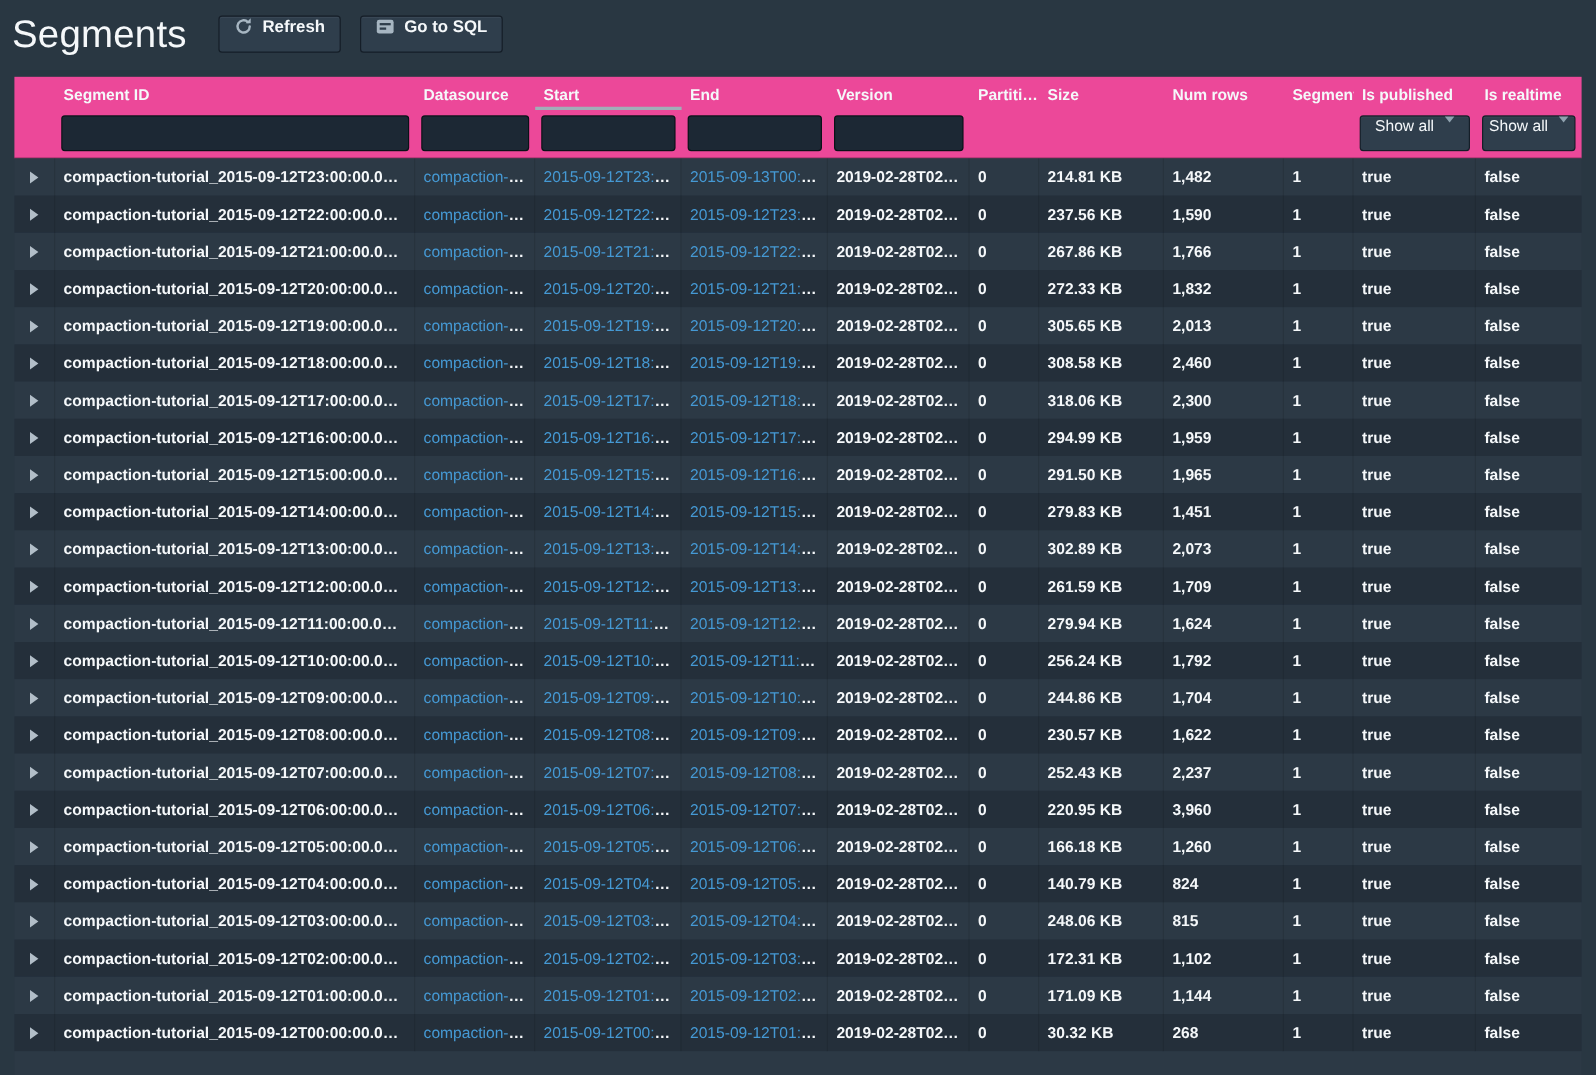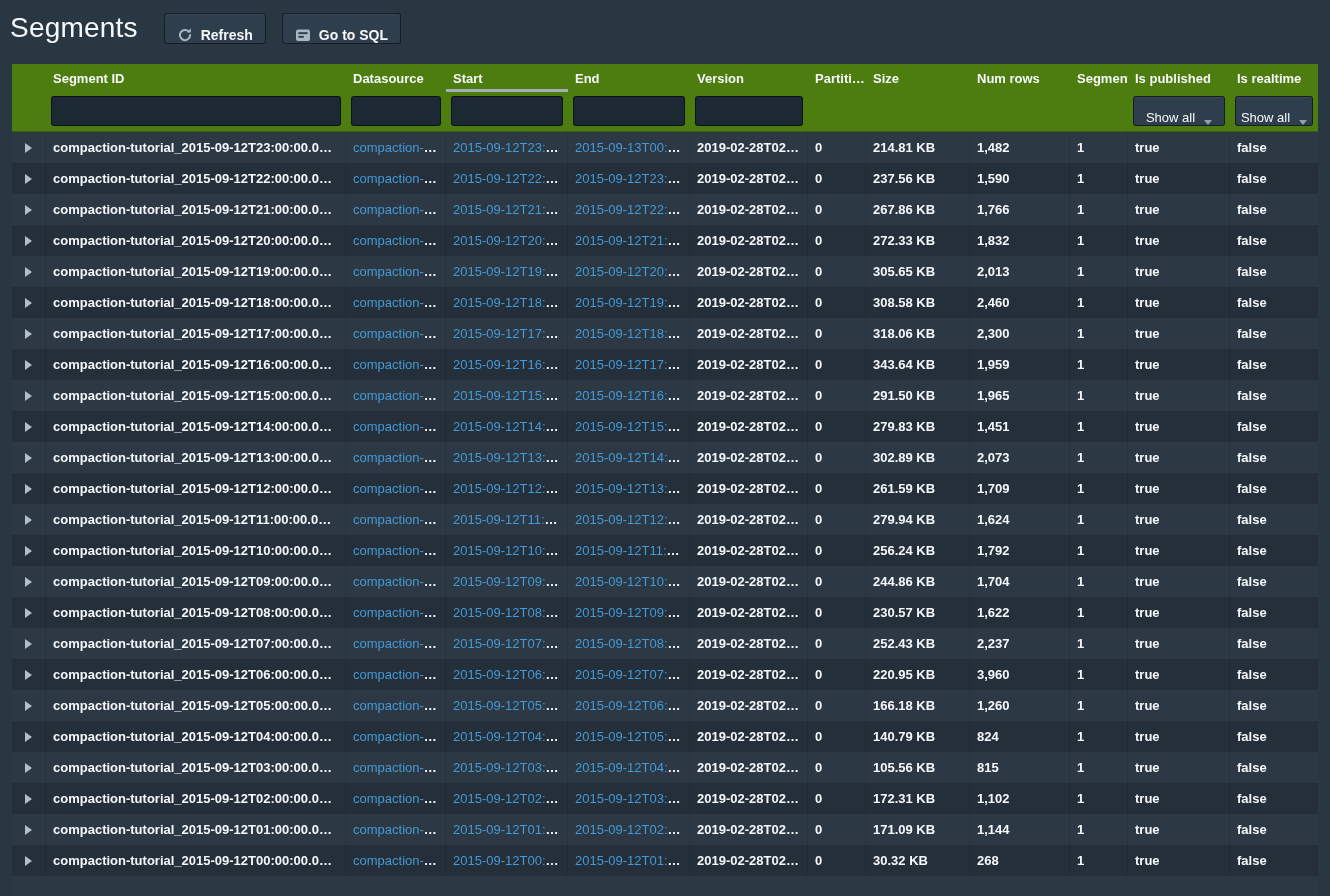--- a/index.html
+++ b/index.html
@@ -3,46 +3,46 @@
 <meta charset="utf-8">
 <style>
   html,body{margin:0;padding:0}
   body{
     width:1330px;height:896px;overflow:hidden;position:relative;
     background:#293742;color:#f5f8fa;
     font-family:"Liberation Sans",sans-serif;
   }
   
   .topbar{display:flex;align-items:center;height:56px;padding-left:10px;box-sizing:border-box}
-  .page-title{font-size:28px;font-weight:500;margin:0 26px 0 0;color:#f5f8fa;letter-spacing:.2px}
+  .page-title{font-size:32px;font-weight:500;margin:0 26px 0 0;color:#f5f8fa;letter-spacing:.2px}
   .btn{
-    display:inline-flex;align-items:flex-end;gap:8px;height:31px;padding:0 12px;
+    display:inline-flex;align-items:flex-start;gap:8px;height:31px;padding:0 12px;
     background:#2f3e4c;border:1px solid rgba(5,10,16,.6);border-radius:3px;
     box-shadow:inset 0 1px 0 rgba(255,255,255,.05);
     color:#f5f8fa;font-size:14px;font-weight:700;cursor:pointer;margin-right:16px;
   }
   .btn svg{width:16px;height:16px;display:block}
   
   .table{position:absolute;left:12px;top:64px;width:1306px;font-size:13px}
-  .thead{background:#4d7c0f;border-bottom:1px solid rgba(0,0,0,.25)}
+  .thead{background:#ec4899;border-bottom:1px solid rgba(0,0,0,.25)}
   .hrow{display:flex;height:28px}
   .th{box-sizing:border-box;padding:0 7px;line-height:30px;font-weight:700;white-space:nowrap;overflow:hidden;cursor:pointer}
   .th.sorted{box-shadow:inset 0 -3px 0 #a2aeb8}
   .frow{display:flex;height:39px}
   .fcell{box-sizing:border-box;padding:4px 5px}
   .fcell input{
     width:100%;height:30px;box-sizing:border-box;padding:0 8px;
     background:#1c2834;border:1px solid rgba(6,12,18,.8);border-radius:3px;
     color:#f5f8fa;font:inherit;outline:none;
   }
   .select-btn{
     width:100%;height:30px;box-sizing:border-box;border-radius:3px;cursor:pointer;
     background:#2f3e4c;border:1px solid rgba(5,10,16,.6);
     box-shadow:inset 0 1px 0 rgba(255,255,255,.05);
-    display:flex;align-items:flex-end;justify-content:center;gap:9px;
+    display:flex;align-items:flex-start;justify-content:center;gap:9px;
     color:#f5f8fa;font-size:13px;font-weight:400;
   }
   .caret-down{width:0;height:0;border-left:4px solid transparent;border-right:4px solid transparent;border-top:5px solid #8fa2af}
   .tbody .tr{display:flex;height:31px}
   .tbody .tr:nth-child(odd){background:#2c3945}
   .tbody .tr:nth-child(even){background:#242f3a}
   .td{
     box-sizing:border-box;padding:0 7px;line-height:31px;font-weight:700;
     white-space:nowrap;overflow:hidden;text-overflow:ellipsis;
     border-right:1px solid rgba(0,0,0,.10);
@@ -250,21 +250,21 @@
       <div class="tr">
         <div class="td c-expander expander">
           <span class="tri"></span>
         </div>
         <div class="td c-segment_id">compaction-tutorial_2015-09-12T16:00:00.000Z_2015-09-12T17:00:00.000Z_2019-02-28T02…</div>
         <div class="td c-datasource"><a>compaction-tutorial</a></div>
         <div class="td c-start"><a>2015-09-12T16:00:00.000Z</a></div>
         <div class="td c-end"><a>2015-09-12T17:00:00.000Z</a></div>
         <div class="td c-version">2019-02-28T02…</div>
         <div class="td c-partition">0</div>
-        <div class="td c-size">343.64 KB</div>
+        <div class="td c-size">294.99 KB</div>
         <div class="td c-num_rows">1,959</div>
         <div class="td c-replicas">1</div>
         <div class="td c-is_published">true</div>
         <div class="td c-is_realtime">false</div>
       </div>
       <div class="tr">
         <div class="td c-expander expander">
           <span class="tri"></span>
         </div>
         <div class="td c-segment_id">compaction-tutorial_2015-09-12T15:00:00.000Z_2015-09-12T16:00:00.000Z_2019-02-28T02…</div>
@@ -458,21 +458,21 @@
       <div class="tr">
         <div class="td c-expander expander">
           <span class="tri"></span>
         </div>
         <div class="td c-segment_id">compaction-tutorial_2015-09-12T03:00:00.000Z_2015-09-12T04:00:00.000Z_2019-02-28T02…</div>
         <div class="td c-datasource"><a>compaction-tutorial</a></div>
         <div class="td c-start"><a>2015-09-12T03:00:00.000Z</a></div>
         <div class="td c-end"><a>2015-09-12T04:00:00.000Z</a></div>
         <div class="td c-version">2019-02-28T02…</div>
         <div class="td c-partition">0</div>
-        <div class="td c-size">105.56 KB</div>
+        <div class="td c-size">248.06 KB</div>
         <div class="td c-num_rows">815</div>
         <div class="td c-replicas">1</div>
         <div class="td c-is_published">true</div>
         <div class="td c-is_realtime">false</div>
       </div>
       <div class="tr">
         <div class="td c-expander expander">
           <span class="tri"></span>
         </div>
         <div class="td c-segment_id">compaction-tutorial_2015-09-12T02:00:00.000Z_2015-09-12T03:00:00.000Z_2019-02-28T02…</div>

